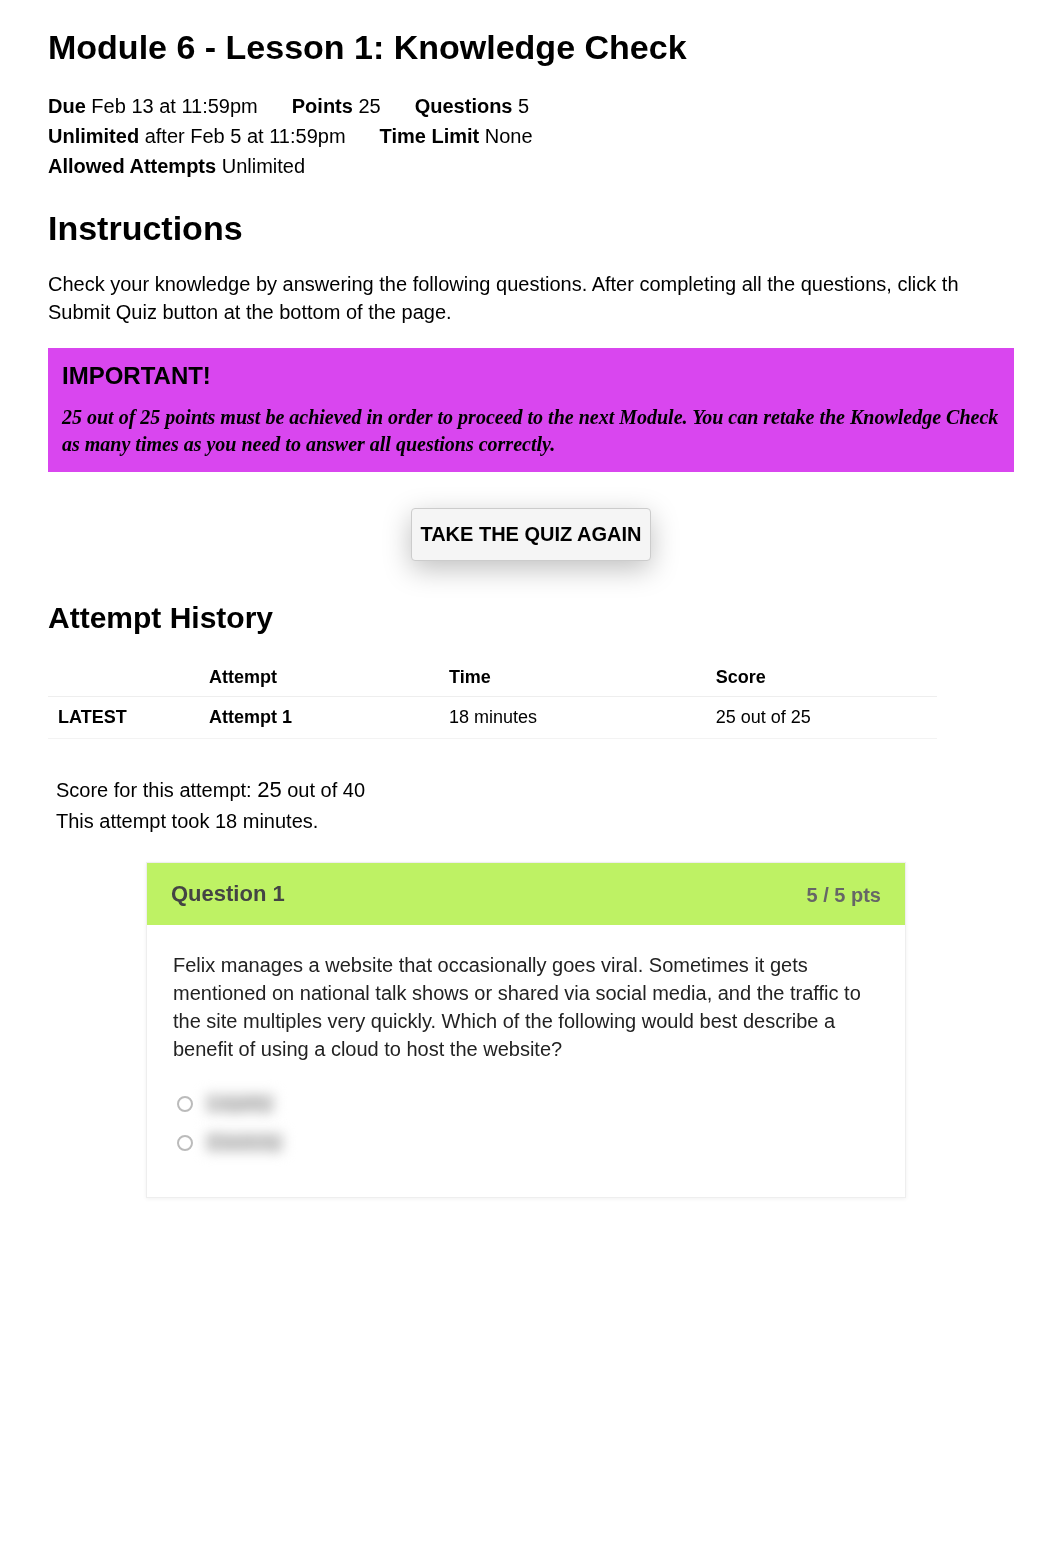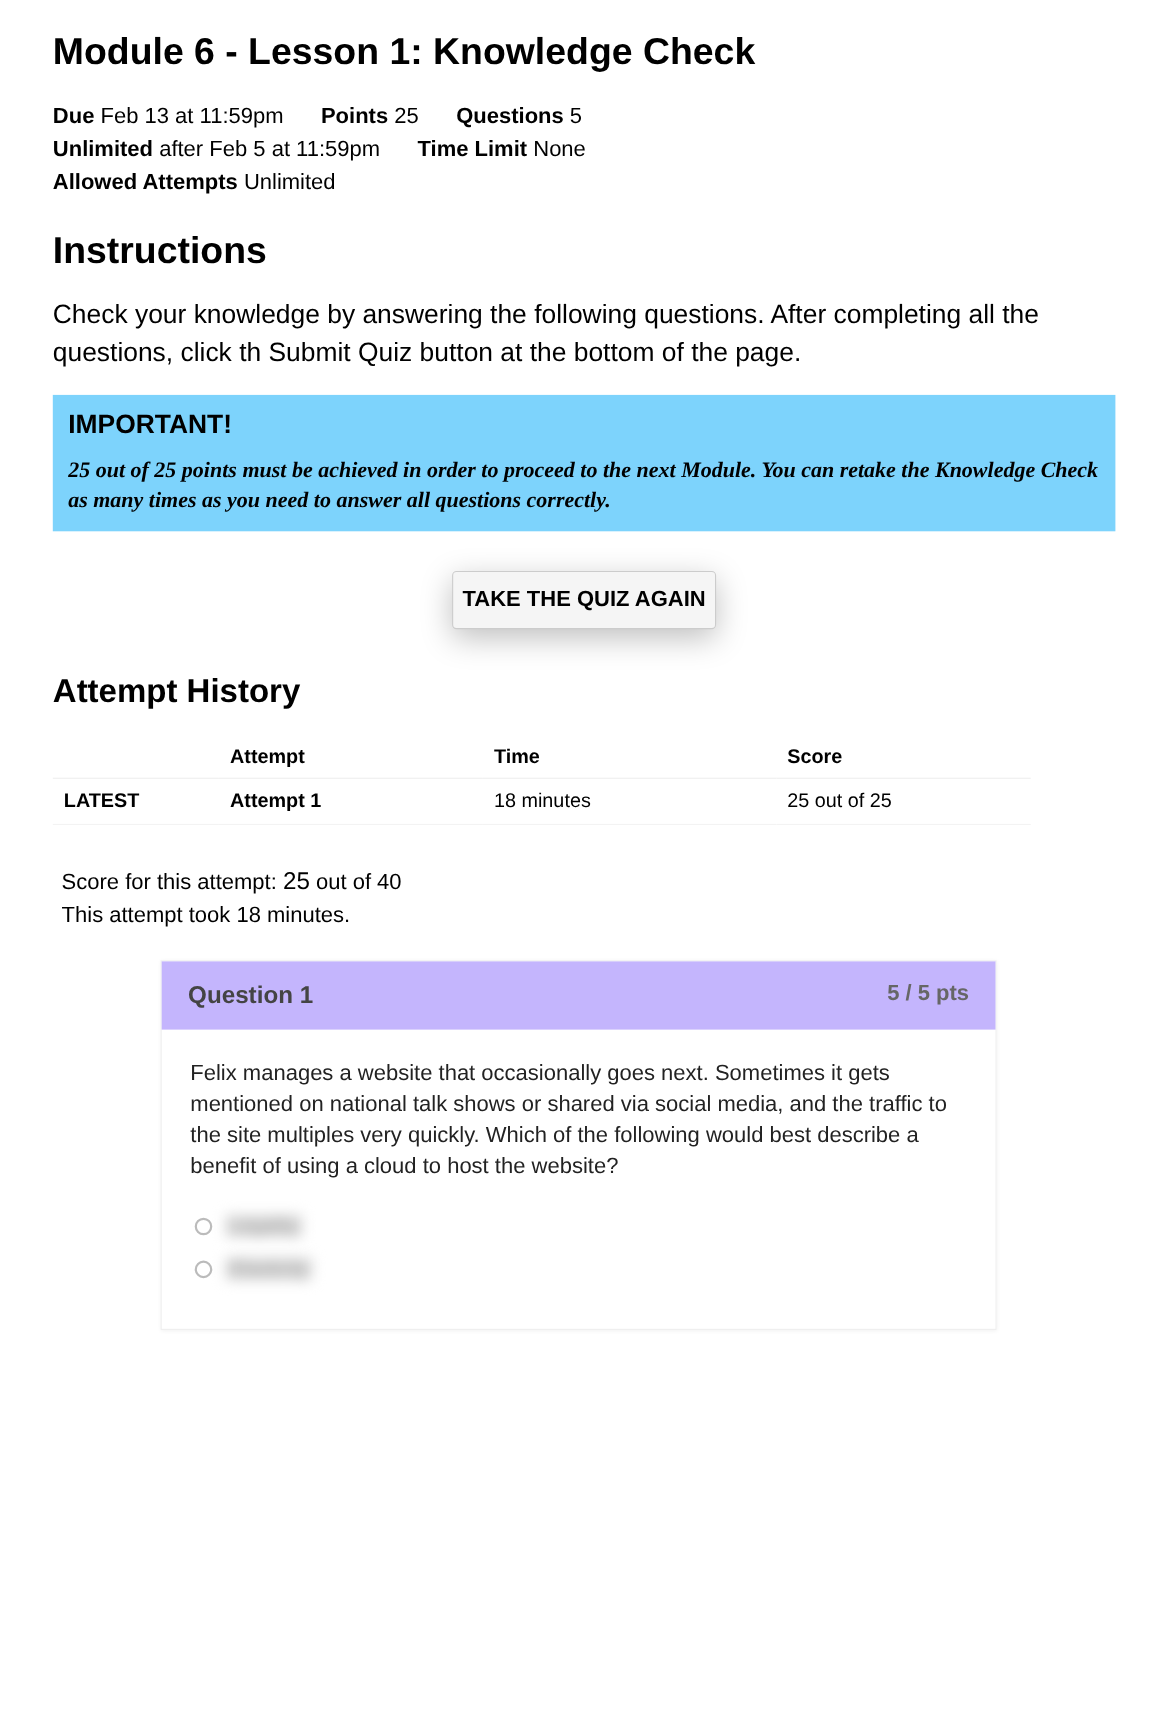--- a/index.html
+++ b/index.html
@@ -30,26 +30,26 @@
     white-space: nowrap;
   }
   .quiz-meta .label { font-weight: 700; }
   .quiz-meta .value { font-weight: 400; }
   h2.section-title {
     font-size: 34px;
     font-weight: 700;
     margin-bottom: 22px;
   }
   p.instructions-text {
-    font-size: 24px;
+    font-size: 20px;
     line-height: 1.4;
     margin-bottom: 22px;
   }
   .important-box {
-    background: #7dd3fc;
+    background: #d946ef;
     padding: 14px 8px 14px 14px;
     margin-bottom: 36px;
   }
   .important-title {
     font-size: 24px;
     font-weight: 700;
     margin-bottom: 14px;
   }
   .important-body {
     font-size: 20px;
@@ -117,22 +117,22 @@
   .question-card {
     margin-left: 98px;
     width: 760px;
     border: 1px solid #eee;
     box-shadow: 0 1px 4px rgba(0,0,0,0.06);
     background: #fff;
   }
   .question-header {
     display: flex;
     justify-content: space-between;
-    align-items: flex-start;
-    background: #c4b5fd;
+    align-items: flex-end;
+    background: #bef264;
     padding: 18px 24px;
     gap: 42px;
   }
   .question-title {
     font-size: 22px;
     font-weight: 700;
     color: #444;
   }
   .question-pts {
     font-size: 20px;
@@ -230,21 +230,21 @@
     <span>Score for this attempt: </span><span class="score-num">25</span><span> out of 40</span>
   </div>
   <div>This attempt took 18 minutes.</div>
 </div>
 
 <div class="question-card">
   <div class="question-header">
     <span class="question-title">Question 1</span>
     <span class="question-pts">5 / 5 pts</span>
   </div>
-  <div class="question-body">Felix manages a website that occasionally goes next. Sometimes it gets mentioned on national talk shows or shared via social media, and the traffic to the site multiples very quickly. Which of the following would best describe a benefit of using a cloud to host the website?</div>
+  <div class="question-body">Felix manages a website that occasionally goes viral. Sometimes it gets mentioned on national talk shows or shared via social media, and the traffic to the site multiples very quickly. Which of the following would best describe a benefit of using a cloud to host the website?</div>
   <div class="answer-area">
     <div class="answer-row">
       <span class="radio-dot"></span>
       <span class="blurred">Legality</span>
     </div>
     <div class="answer-row">
       <span class="radio-dot"></span>
       <span class="blurred">Elasticity</span>
     </div>
   </div>

